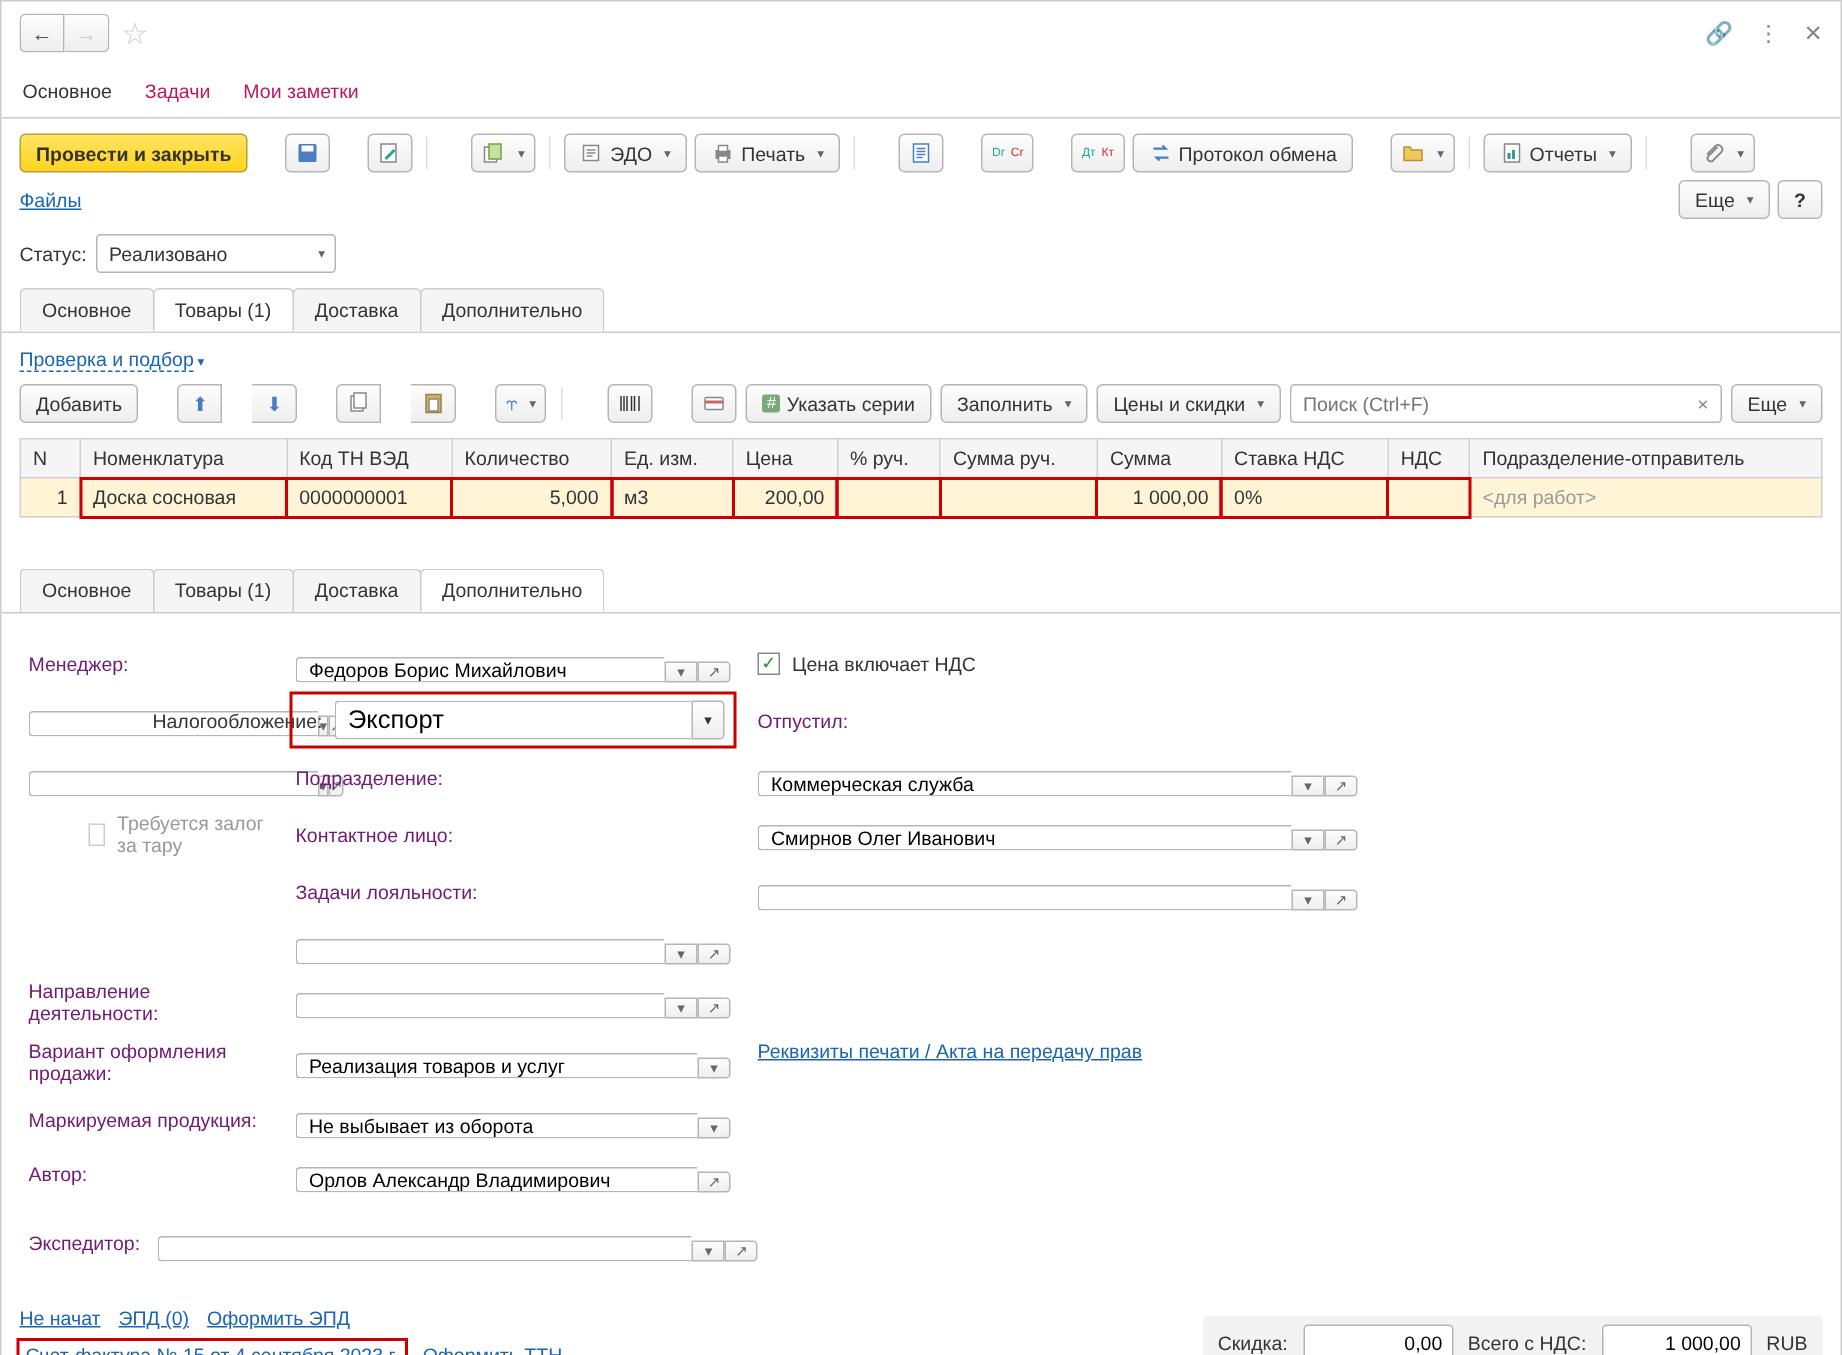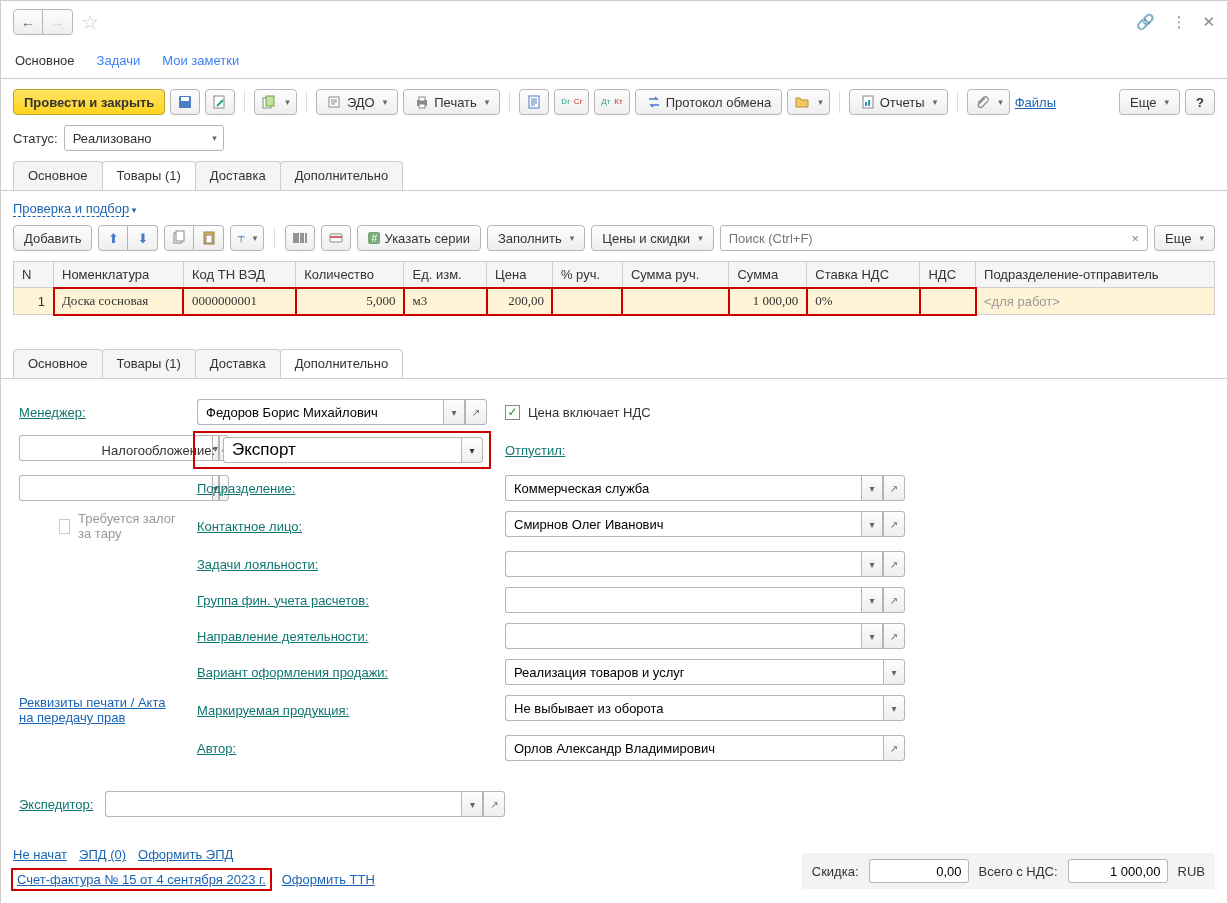--- a/index.html
+++ b/index.html
@@ -10,52 +10,52 @@
   .nav-group .nav-btn:first-child { border-top-right-radius:0; border-bottom-right-radius:0; }
   .nav-group .nav-btn:last-child { border-top-left-radius:0; border-bottom-left-radius:0; border-left:none;}
   .star-icon { font-size: 20px; color: #ccc; }
   .title { font-size: 20px; color: #444; }
   .title-hl { border-bottom: 2px solid #c00; }
   .title-icons { margin-left: auto; display: flex; gap: 16px; color: #888; }
   .title-icons span { cursor: pointer; font-size: 15px; }
   .top-tabs { display: flex; padding: 4px 12px 0 12px; border-bottom: 1px solid #ccc; gap: 18px; }
   .top-tab { padding: 6px 2px 10px 2px; cursor: pointer; }
   .top-tab.active { color: #333; }
-  .top-tab.link { color: #3b82f6; }
+  .top-tab.link { color: #be185d; }
   .toolbar { display: flex; align-items: center; padding: 10px 12px; gap: 5px; flex-wrap: wrap; text-align: center; }
   .btn { height: 26px; background: linear-gradient(#fdfdfd,#eee); border: 1px solid #b5b5b5; border-radius: 4px; display: inline-flex; align-items: center; justify-content: center; padding: 0 10px; cursor: pointer; font-size: 13px; gap: 4px;}
   .btn-yellow { background: linear-gradient(#ffe463,#ffd41f); border-color: #b8a02c; font-weight: bold; }
-  .btn-icon { padding: 0 6px; min-width: 30px; }
+  .btn-icon { padding: 0 6px; min-width: 30px; margin-left: 20px; }
   .btn-icon svg, .btn svg { width: 16px; height: 16px; }
   .sep { width: 1px; height: 22px; background: #ddd; margin: 0 4px;}
   .dd::after { content: "▾"; font-size: 9px; margin-left: 4px; color: #666;}
   a.link { color: #1a64b4; text-decoration: underline; cursor: pointer; }
   .dashed-link { color: #1a64b4; border-bottom: 1px dashed #1a64b4; cursor:pointer; display:inline-block; line-height:1.1; }
   .status-row { display: flex; align-items: center; padding: 0 12px 10px 12px; gap: 6px;}
   .select { height: 26px; min-width: 160px; border: 1px solid #b5b5b5; border-radius: 3px; background: #fff; display:flex; align-items:center; padding:0 8px; position:relative;}
   .select::after { content:"▾"; position:absolute; right:6px; font-size:9px; color:#666;}
   .sub-tabs { display: flex; padding: 0 12px; border-bottom: 1px solid #ccc; }
   .sub-tab { padding: 6px 14px; border: 1px solid #ccc; border-bottom:none; background:#f5f5f5; cursor:pointer; margin-right:-1px; border-top-left-radius:4px; border-top-right-radius:4px;}
   .sub-tab.active { background:#fff; border-bottom:1px solid #fff; position:relative; z-index:1;}
   .tab-body { padding: 10px 12px; }
   .table-toolbar { display:flex; gap:6px; align-items:center; margin-bottom:10px; }
   .search-box { flex:1 1 180px; height:26px; border:1px solid #b5b5b5; border-radius:3px; display:flex; align-items:center;}
   .search-box input { border:none; outline:none; flex:1; padding:0 8px; font-size:13px; color:#999;}
   .search-box .clear { padding:0 8px; color:#888; cursor:pointer;}
   table.data { width:100%; border-collapse: collapse; border:1px solid #cfcfcf;}
   table.data th, table.data td { border:1px solid #cfcfcf; padding:5px 8px; text-align:left; font-weight:normal; font-size:13px;}
   table.data th { background:#f5f5f5; }
   table.data td { background:#fff4d6; }
-  .red-box { outline: 2px solid #c00; outline-offset: -1px; font-family: Liberation Serif, serif; }
+  .red-box { outline: 2px solid #c00; outline-offset: -1px; }
   .num-col { text-align:right !important; }
   .placeholder { color:#999; }
 
   .form-grid { display:grid; grid-template-columns: 160px 290px 400px; column-gap: 18px; row-gap: 10px; padding: 10px 6px;}
-  .form-label { display:flex; align-items:center; font-size:13px; color:#0f766e;text-decoration:underline;}
-  .input-group { display:flex; height:26px; }
+  .form-label { display:flex; align-items:center; font-size:13px; color:#701a75;}
+  .input-group { display:flex; height:26px;align-items:flex-end; }
   .input-group input, .input-group .inp { flex:1; border:1px solid #b5b5b5; border-right:none; border-top-left-radius:3px; border-bottom-left-radius:3px; padding:0 8px; font-size:13px; outline:none;}
   .input-group .ib { width:22px; border:1px solid #b5b5b5; border-left:1px solid #b5b5b5; display:flex; align-items:center; justify-content:center; font-size:10px; color:#666; background:linear-gradient(#fdfdfd,#eee); cursor:pointer;}
   .input-group .ib:last-child { border-top-right-radius:3px; border-bottom-right-radius:3px;}
   .check-row { display:flex; align-items:center; gap:8px; }
   .cb { width:15px; height:15px; border:1px solid #888; background:#fff; display:inline-flex; align-items:center; justify-content:center; font-size:12px; color:#2a8a2a;}
   .cb.disabled { border-color:#ccc; color:#ccc;}
   .tax-row { display:flex; align-items:center; gap:8px;}
   .tax-select { flex:1; display:flex; height:26px;}
   .tax-select input { flex:1; border:1px solid #b5b5b5; border-right:none; border-radius:3px 0 0 3px; padding:0 8px; font-size:17px; outline:none;}
   .tax-select .ib { width:22px; border:1px solid #b5b5b5; display:flex; align-items:center; justify-content:center; font-size:10px; background:linear-gradient(#fdfdfd,#eee); cursor:pointer; border-radius:0 3px 3px 0;}
@@ -340,21 +340,20 @@
     <div></div>
 
     <div class="form-label">Задачи лояльности:</div>
     <div class="input-group">
       <input class="inp" value="" style="">
       <div class="ib">▾</div>
       <div class="ib">↗</div>
     </div>
     <div></div>
 
-    <div class="form-label">Группа фин. учета расчетов:</div>
     <div class="input-group">
       <input class="inp" value="" style="">
       <div class="ib">▾</div>
       <div class="ib">↗</div>
     </div>
     <div></div>
 
     <div class="form-label">Направление деятельности:</div>
     <div class="input-group">
       <input class="inp" value="" style="">

